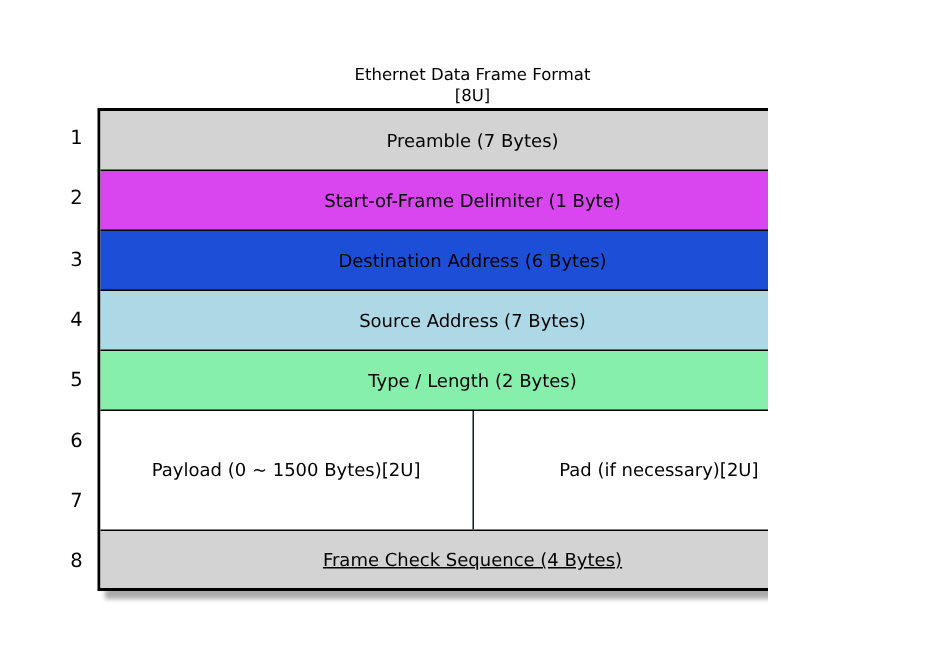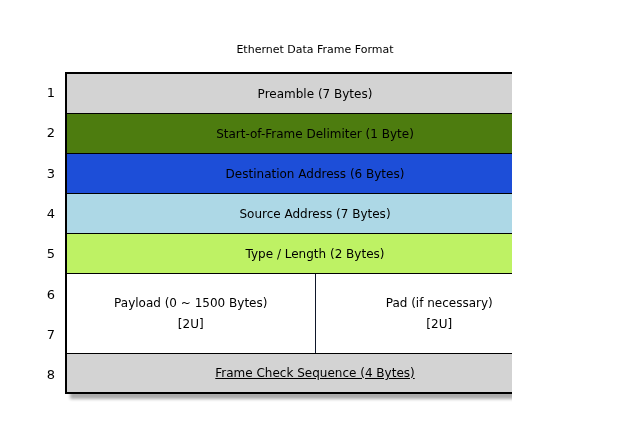--- a/index.html
+++ b/index.html
@@ -56,21 +56,21 @@
     border-bottom: none;
     text-decoration: underline;
   }
   .cellwrap {
     display: flex;
     width: 100%;
   }
   .cell {
     flex: 1;
     display: flex;
-    flex-direction: column;
+    flex-direction: row;
     align-items: center;
     justify-content: center;
     text-align: center;
     line-height: 21px;
     font-size: 12px;
   }
   .cell.padcell {
     border-left: 1px solid #0f172a;
   }
   .num {
@@ -91,45 +91,46 @@
   .num-7 { top: 326px; }
   .num-8 { top: 366px; }
 </style>
 </head>
 <body>
 
 <div class="stage">
 
   <div class="title">
     <div>Ethernet Data Frame Format</div>
+    <div>[8U]</div>
   </div>
 
   <div class="num num-1">1</div>
   <div class="num num-2">2</div>
   <div class="num num-3">3</div>
   <div class="num num-4">4</div>
   <div class="num num-5">5</div>
   <div class="num num-6">6</div>
   <div class="num num-7">7</div>
   <div class="num num-8">8</div>
 
   <div class="frame">
     <div class="row" style="background: rgb(211, 211, 211);">
       <span>Preamble (7 Bytes)</span>
     </div>
-    <div class="row" style="background: #4d7c0f;">
+    <div class="row" style="background: #d946ef;">
       <span>Start-of-Frame Delimiter (1 Byte)</span>
     </div>
     <div class="row" style="background: #1d4ed8;">
       <span>Destination Address (6 Bytes)</span>
     </div>
     <div class="row" style="background: rgb(173, 216, 230);">
       <span>Source Address (7 Bytes)</span>
     </div>
-    <div class="row" style="background: #bef264;">
+    <div class="row" style="background: #86efac;">
       <span>Type / Length (2 Bytes)</span>
     </div>
     <div class="row double" style="background: rgb(255, 255, 255);">
       <div class="cellwrap">
         <div class="cell">
           <div>Payload (0 ~ 1500 Bytes)</div>
           <div>[2U]</div>
         </div>
         <div class="cell padcell">
           <div>Pad (if necessary)</div>

